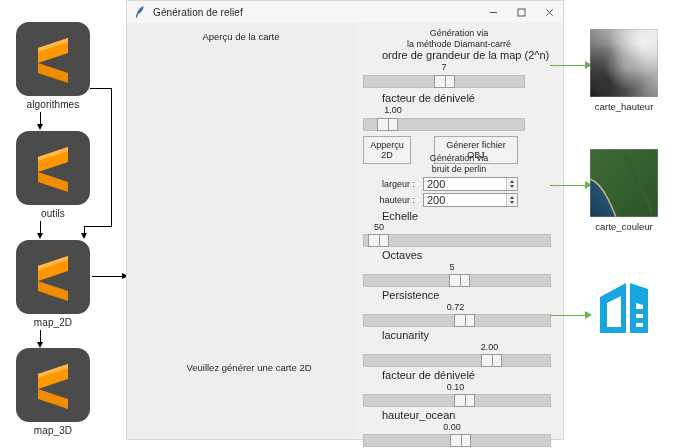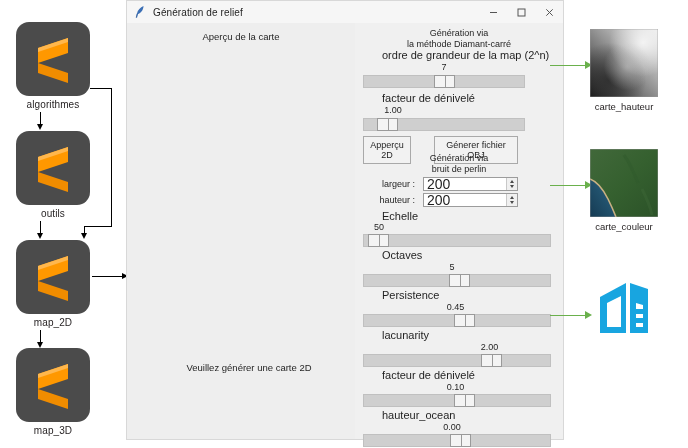--- a/index.html
+++ b/index.html
@@ -98,21 +98,21 @@
     font-size:9px;color:#1f1f1f;padding:3px 6px 3px 6px;line-height:10px;
     box-sizing:border-box;text-align:center;
   }
 
   
   .spin{
     position:relative;background:#ffffff;border:1px solid #9c9c9c;
     height:14px;box-sizing:border-box;
   }
   .spin .sv{
-    position:absolute;left:3px;top:1px;font-size:14px;color:#1f1f1f;line-height:11px;
+    position:absolute;left:3px;top:1px;font-size:11px;color:#1f1f1f;line-height:11px;
   }
   .spin .sbtns{
     position:absolute;right:0;top:0;width:11px;height:100%;
     background:#f0f0f0;border-left:1px solid #c8c8c8;box-sizing:border-box;
   }
   .spin .sbtns:before,.spin .sbtns:after{
     content:"";position:absolute;left:3px;width:0;height:0;
     border-left:2.5px solid transparent;border-right:2.5px solid transparent;
   }
   .spin .sbtns:before{top:2px;border-bottom:3px solid #4a4a4a;}
@@ -279,21 +279,21 @@
         <div class="thumb" style="left:4px;"></div>
       </div>
 
       <div class="ctl-label" style="position:absolute;left:8px;top:227px;">Octaves</div>
       <div class="val" style="position:absolute;left:8px;top:239px;width:178px;">5</div>
       <div class="slider" style="position:absolute;left:8px;top:251px;width:188px;">
         <div class="thumb" style="left:85px;"></div>
       </div>
 
       <div class="ctl-label" style="position:absolute;left:8px;top:267px;">Persistence</div>
-      <div class="val" style="position:absolute;left:8px;top:279px;width:185px;">0.45</div>
+      <div class="val" style="position:absolute;left:8px;top:279px;width:185px;">0.72</div>
       <div class="slider" style="position:absolute;left:8px;top:291px;width:188px;">
         <div class="thumb" style="left:90px;"></div>
       </div>
 
       <div class="ctl-label" style="position:absolute;left:8px;top:307px;">lacunarity</div>
       <div class="val" style="position:absolute;left:16px;top:319px;width:237px;">2.00</div>
       <div class="slider" style="position:absolute;left:8px;top:331px;width:188px;">
         <div class="thumb" style="left:117px;"></div>
       </div>
 

